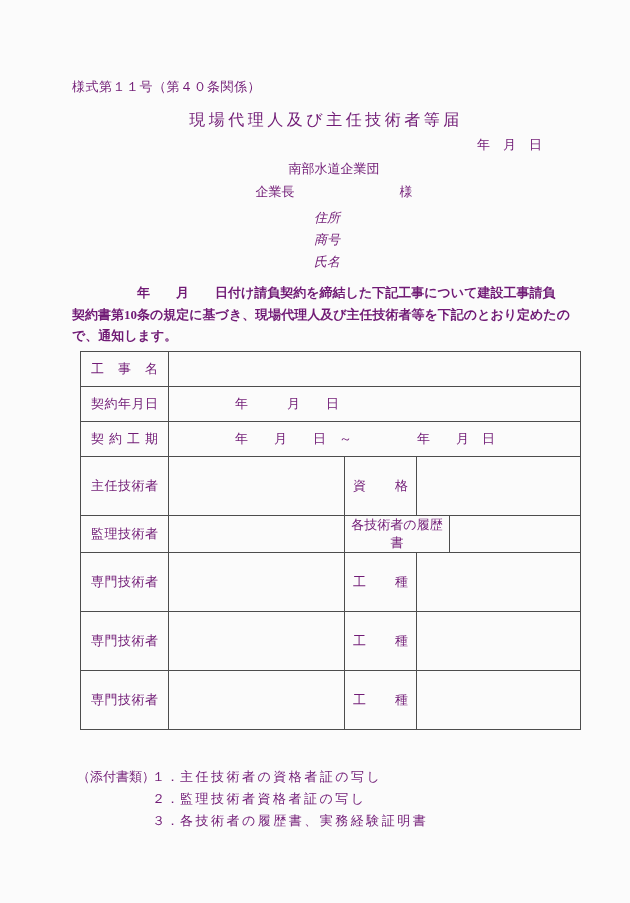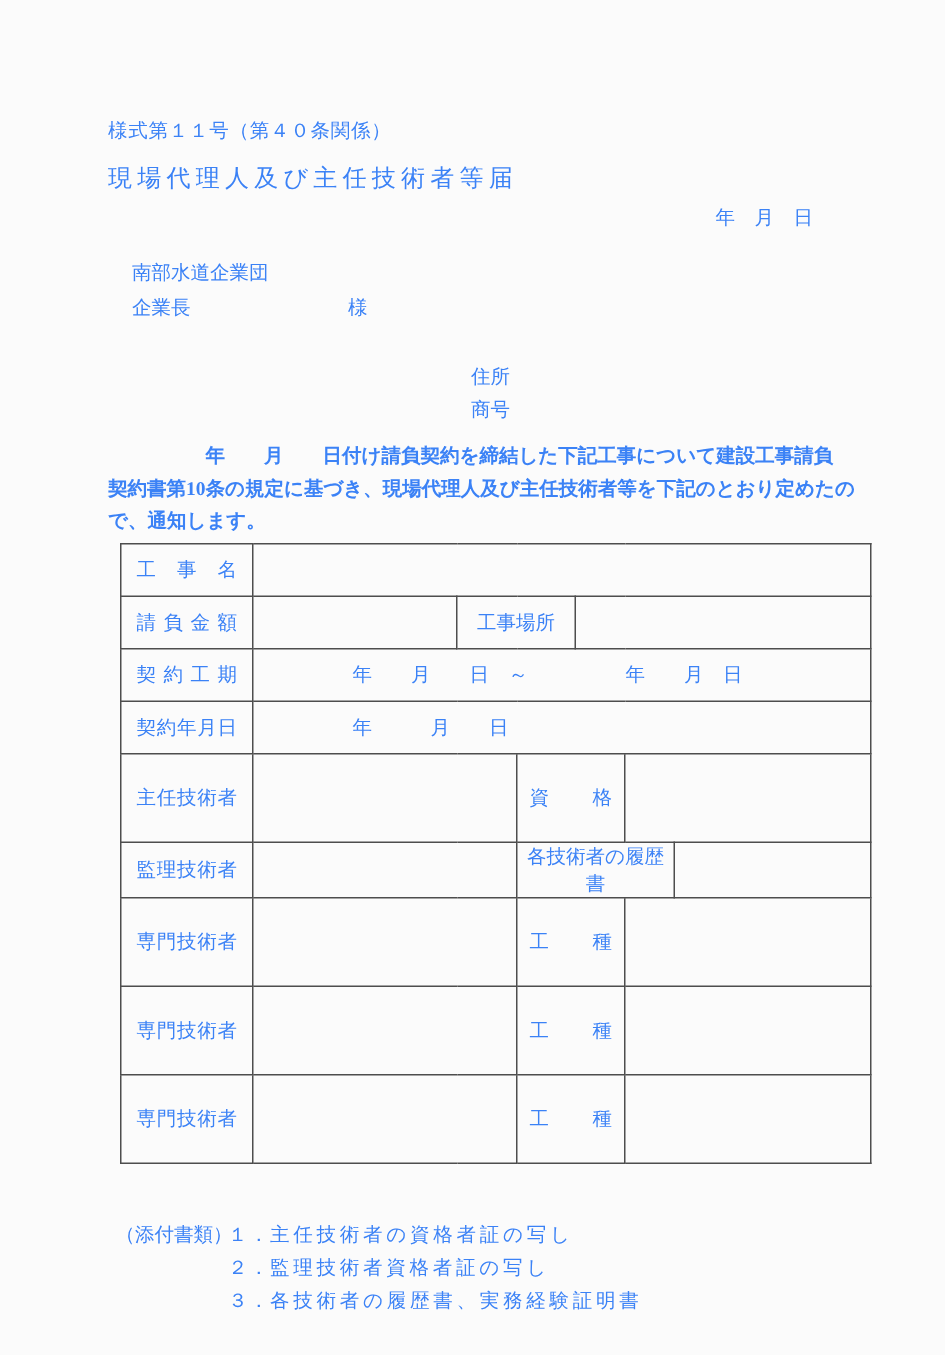--- a/index.html
+++ b/index.html
@@ -1,48 +1,49 @@
 <!DOCTYPE html>
 <html><head>
 <meta charset="utf-8">
 <style>
   html, body { margin: 0; padding: 0; background: #fbfbfb; }
   .page {
     position: relative;
     width: 630px;
     height: 903px;
     background: #fbfbfb;
-    color: #3b82f6;
+    color: #701a75;
     font-family: "Liberation Serif", "DejaVu Serif", serif;
     font-size: 13px;
     overflow: hidden;
   }
   .content {
     margin-left: 72px;
     width: 508px;
     padding-top: 78px;
   }
   .form-number { line-height: 18px; letter-spacing: 0.5px; }
   .title {
     margin: 12px 0 0 0;
     font-size: 16px;
     font-weight: normal;
     letter-spacing: 3.5px;
+    text-align: center;
     line-height: 24px;
   }
   .date-line {
     margin-top: 4px;
     text-align: right;
     padding-right: 38px;
     line-height: 18px;
     white-space: pre;
   }
-  .addressee { margin-top: 16px; margin-left: 16px; line-height: 23px; }
+  .addressee { margin-top: 3px; margin-left: 16px; line-height: 23px; text-align: center; }
   .honorific { margin-left: 105px; }
-  .sender { margin-top: 24px; margin-left: 242px; line-height: 22px; }
+  .sender { margin-top: 4px; margin-left: 242px; line-height: 22px; font-style: italic; }
   .body-par { margin-top: 9px; font-weight: bold; }
   .body-line { line-height: 21.5px; white-space: pre; }
   .works-table {
     border-collapse: collapse;
     table-layout: fixed;
     width: 500px;
     margin-left: 8px;
     margin-top: 4px;
   }
   .works-table td {
@@ -78,20 +79,21 @@
     <div class="date-line">年　月　日</div>
 
     <div class="addressee">
       <div>南部水道企業団</div>
       <div><span>企業長</span><span class="honorific">様</span></div>
     </div>
 
     <div class="sender">
       <div>住所</div>
       <div>商号</div>
+      <div>氏名</div>
     </div>
 
     <div class="body-par">
       <div class="body-line">　　　　　年　　月　　日付け請負契約を締結した下記工事について建設工事請負</div>
       <div class="body-line">契約書第10条の規定に基づき、現場代理人及び主任技術者等を下記のとおり定めたの</div>
       <div class="body-line">で、通知します。</div>
     </div>
 
     <table class="works-table">
       <colgroup>
@@ -105,37 +107,29 @@
       </colgroup>
       <tbody>
         <tr>
           <td class="lbl">
               <span class="j">工事名</span>
             </td>
           <td class="val" colspan="6"></td>
         </tr>
         <tr>
           <td class="lbl">
-              <span class="j">請負金額</span>
+              <span class="j">契約年月日</span>
             </td>
-          <td class="val"></td>
-          <td class="sub center" colspan="2">工事場所</td>
-          <td class="val" colspan="3"></td>
+          <td class="datecell" colspan="6">年　　　月　　日</td>
         </tr>
         <tr>
           <td class="lbl">
               <span class="j">契約工期</span>
             </td>
           <td class="datecell" colspan="6">年　　月　　日　～　　　　　年　　月　日</td>
-        </tr>
-        <tr>
-          <td class="lbl">
-              <span class="j">契約年月日</span>
-            </td>
-          <td class="datecell" colspan="6">年　　　月　　日</td>
         </tr>
         <tr>
           <td class="lbl">
               <span class="j">主任技術者</span>
             </td>
           <td class="val" colspan="2"></td>
           <td class="sub" colspan="2">
               <span class="j">資格</span>
             </td>
           <td class="val" colspan="2"></td>

